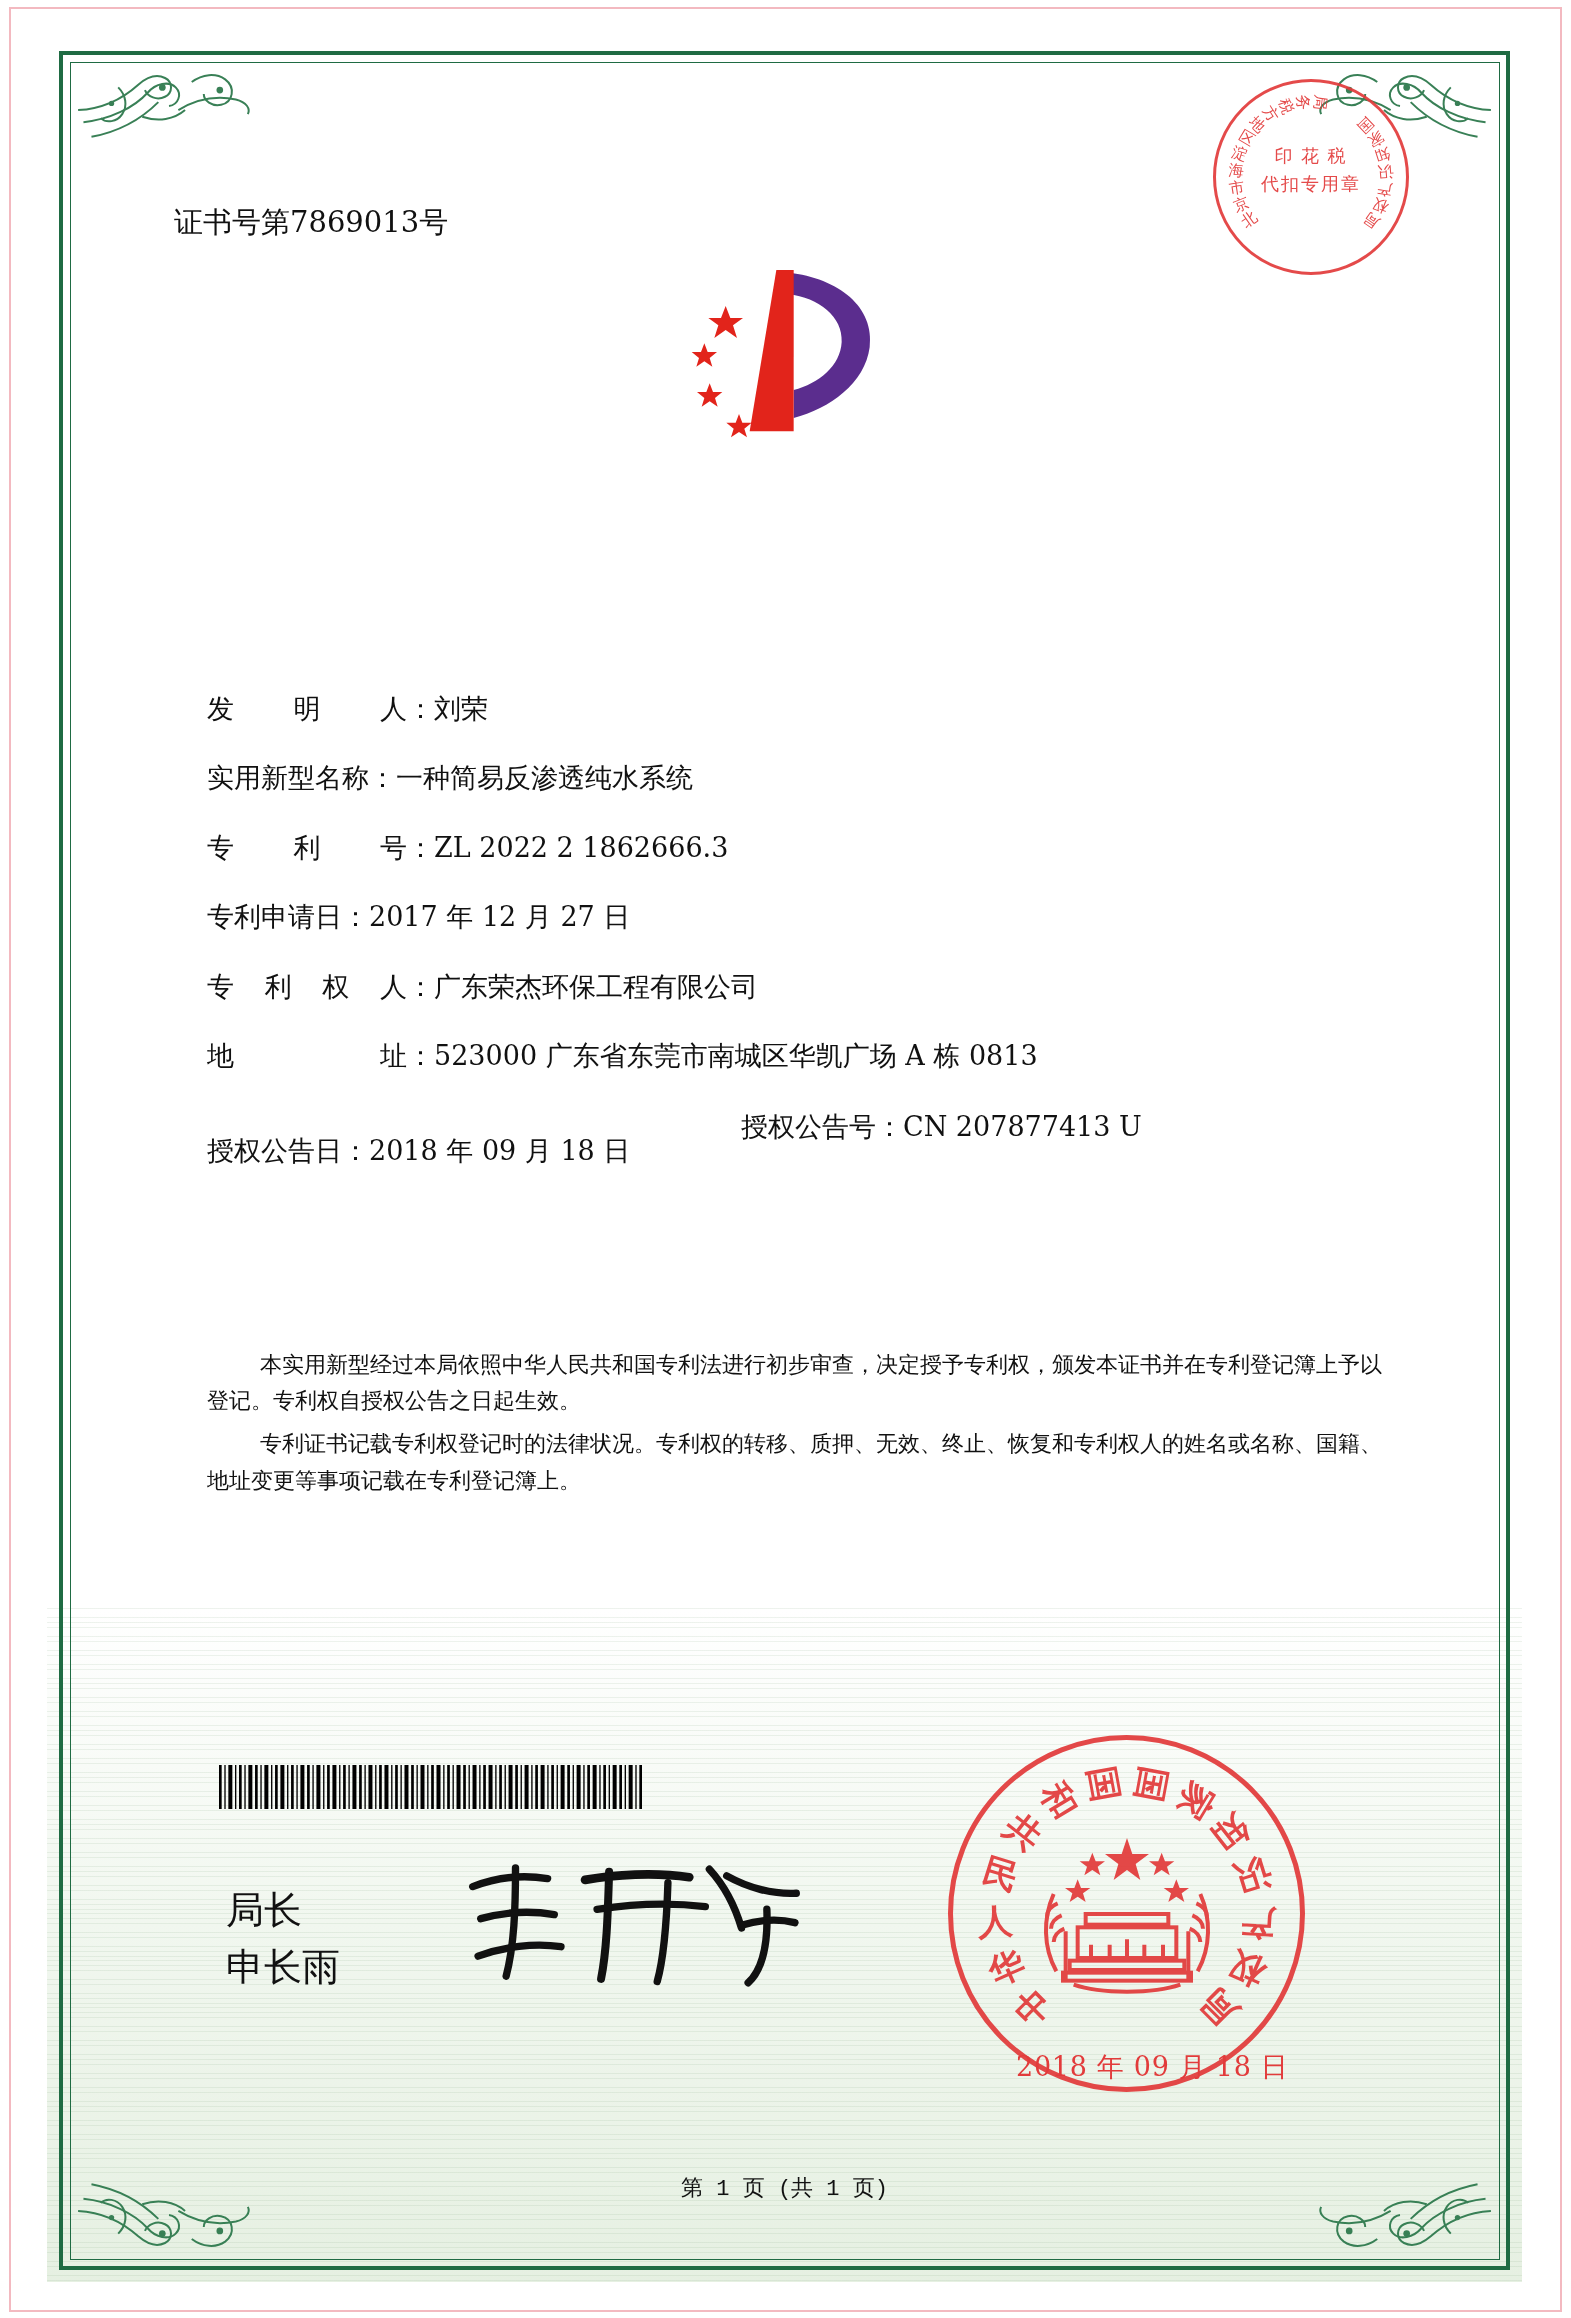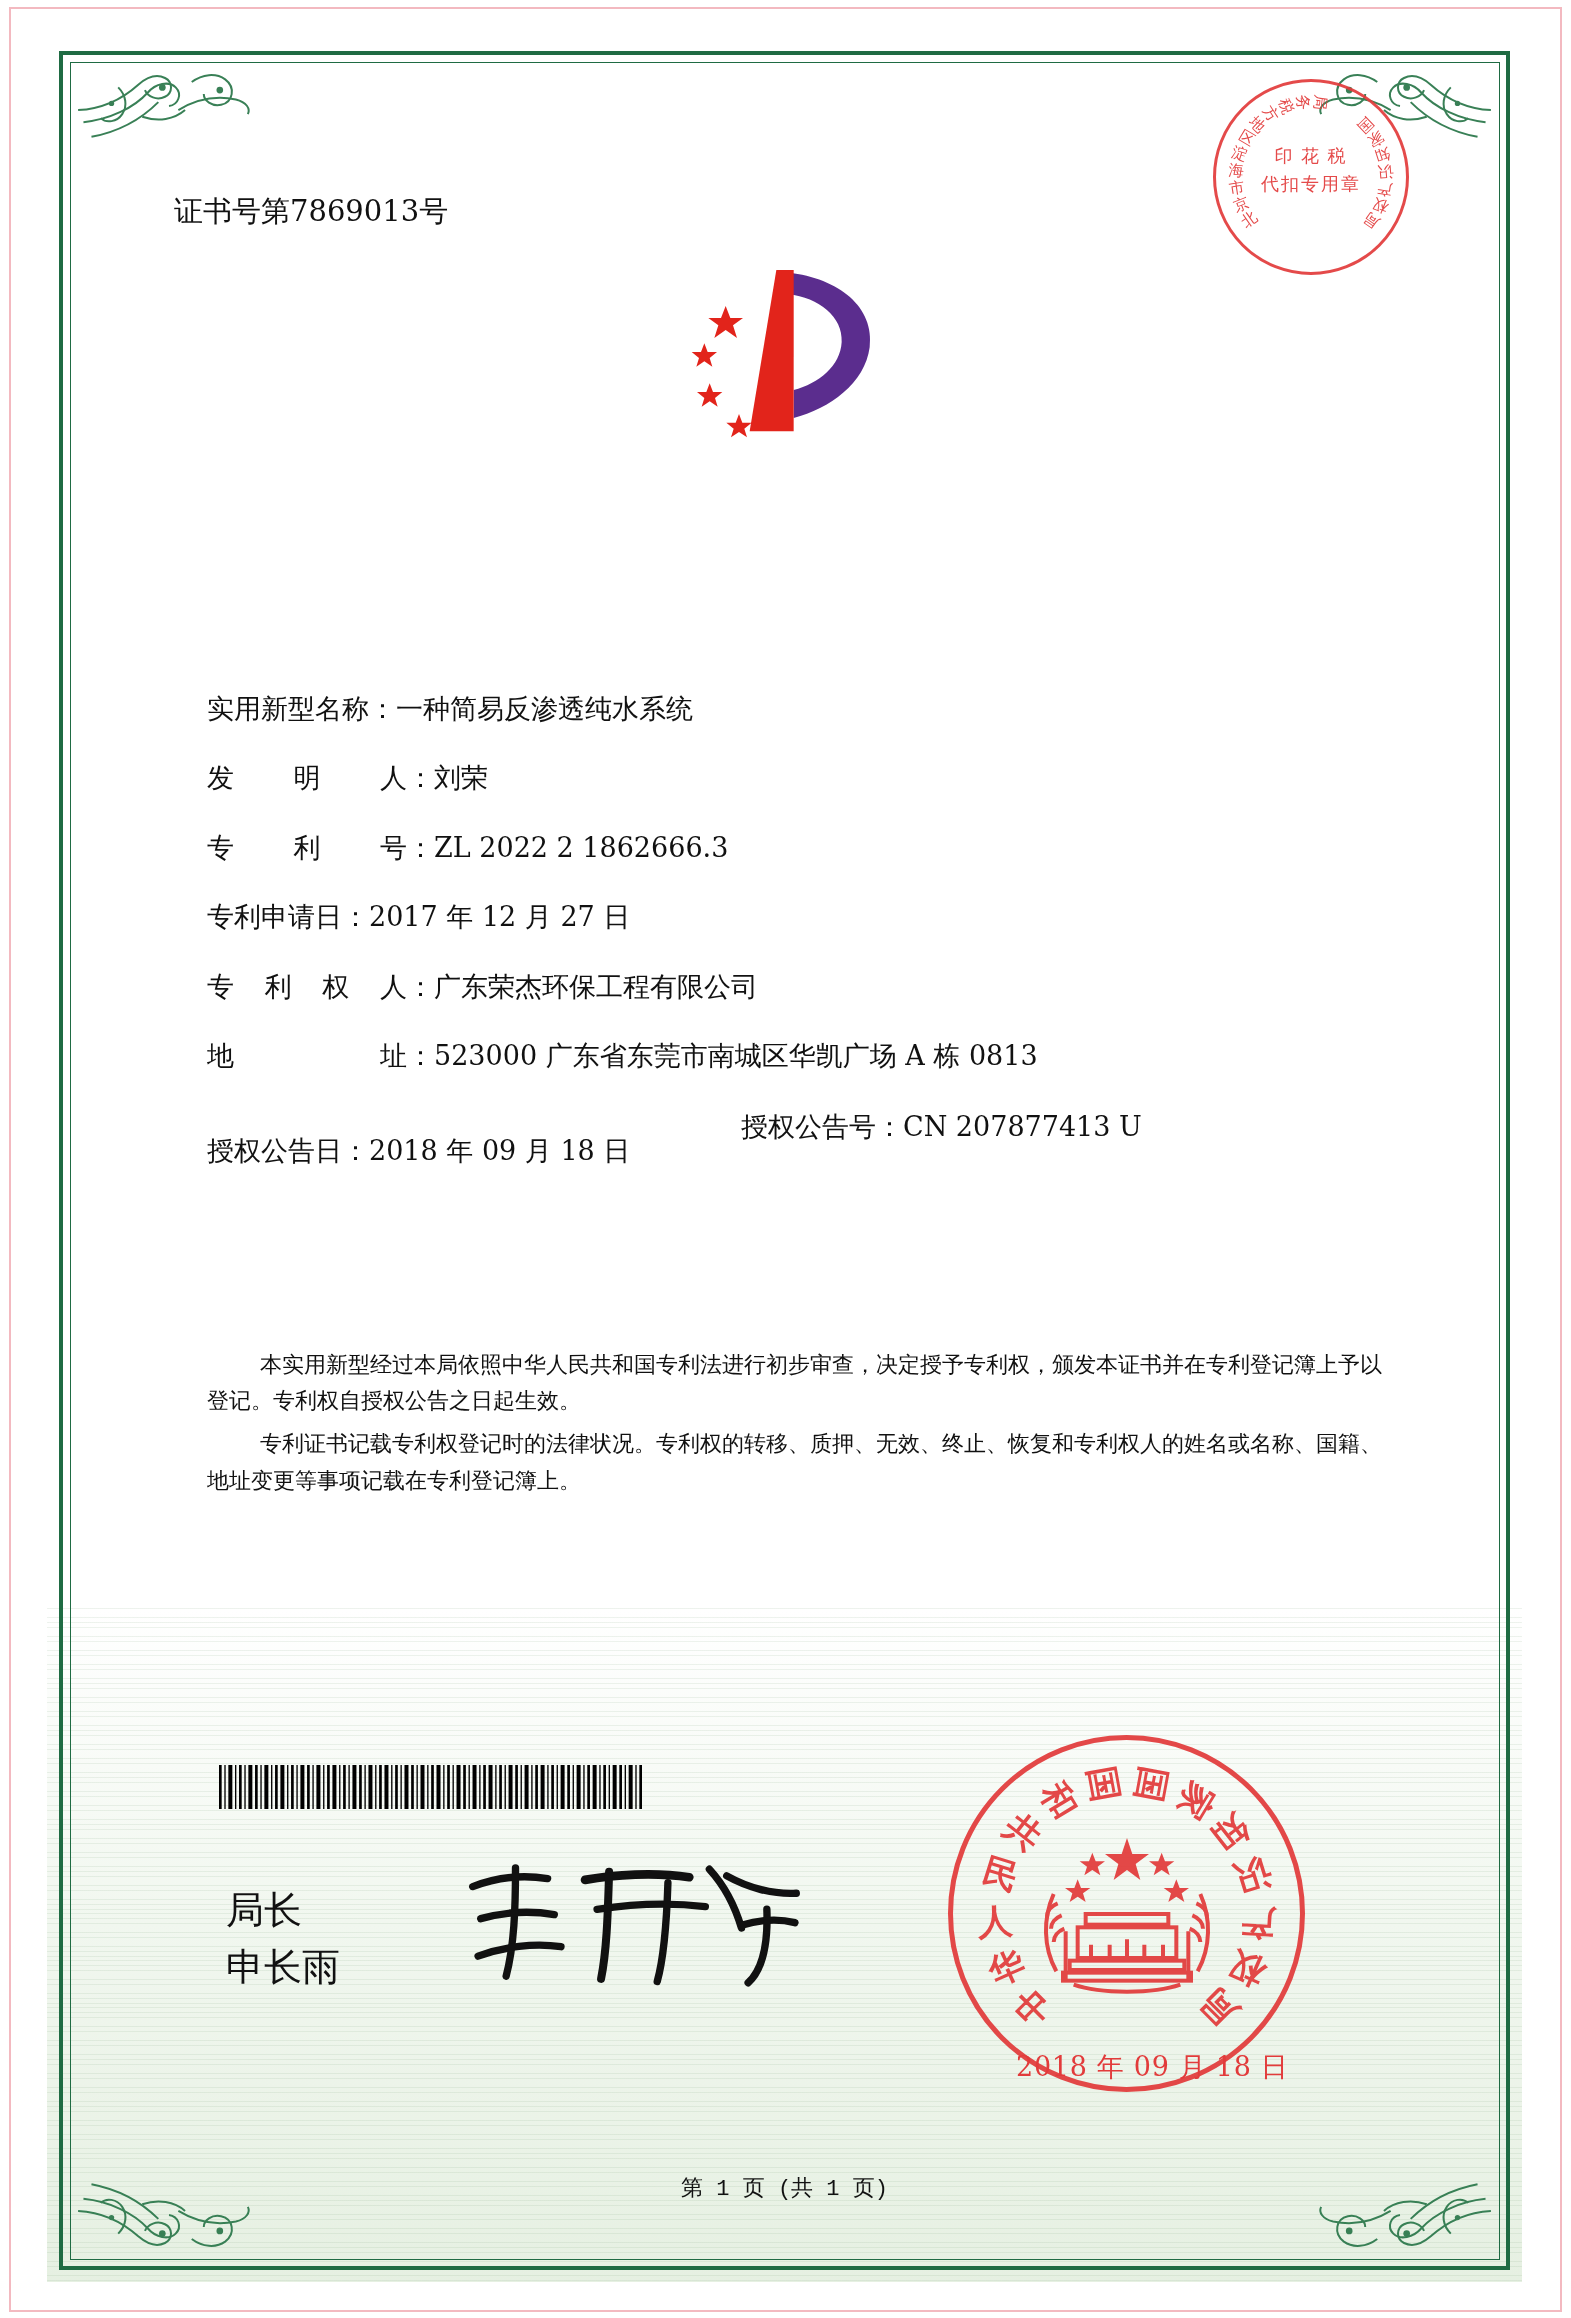--- a/index.html
+++ b/index.html
@@ -333,21 +333,21 @@
         <path d="M150 60 C176 44 206 38 236 44 C252 48 258 58 254 66"></path>
         <path d="M20 100 C62 92 96 72 120 48"></path>
         <path d="M60 26 C72 38 74 54 66 66 C58 78 42 80 34 72"></path>
         <path d="M96 70 C120 78 144 74 160 60"></path>
         <circle cx="126" cy="26" r="5" fill="currentColor" stroke="none"></circle>
         <circle cx="212" cy="30" r="5" fill="currentColor" stroke="none"></circle>
         <circle cx="50" cy="50" r="4" fill="currentColor" stroke="none"></circle>
       </svg>
     </div>
 
-    <div style="position:absolute; left:127px; top:153px; font-size:29px; color:#111; font-family:'DejaVu Serif', serif;">证书号第7869013号</div>
+    <div style="position:absolute; left:127px; top:164px; font-size:29px; color:#111; font-family:'DejaVu Serif', serif;">证书号第7869013号</div>
 
     <div class="tax-seal">
       <div class="ring-text" id="taxRing">
           <span style="font-size: 15.4px; transform: rotate(-125deg) translate(0px, -75px) rotate(90deg) translate(-50%, -50%);">北</span>
           <span style="font-size: 15.4px; transform: rotate(-111.842deg) translate(0px, -75px) rotate(90deg) translate(-50%, -50%);">京</span>
           <span style="font-size: 15.4px; transform: rotate(-98.6842deg) translate(0px, -75px) rotate(90deg) translate(-50%, -50%);">市</span>
           <span style="font-size: 15.4px; transform: rotate(-85.5263deg) translate(0px, -75px) rotate(90deg) translate(-50%, -50%);">海</span>
           <span style="font-size: 15.4px; transform: rotate(-72.3684deg) translate(0px, -75px) rotate(90deg) translate(-50%, -50%);">淀</span>
           <span style="font-size: 15.4px; transform: rotate(-59.2105deg) translate(0px, -75px) rotate(90deg) translate(-50%, -50%);">区</span>
           <span style="font-size: 15.4px; transform: rotate(-46.0526deg) translate(0px, -75px) rotate(90deg) translate(-50%, -50%);">地</span>
@@ -385,25 +385,25 @@
           <polygon points="52,186 57,199 71,199 60,208 64,221 52,213 40,221 44,208 33,199 47,199"></polygon>
           <polygon points="96,232 101,245 115,245 104,254 108,267 96,259 84,267 88,254 77,245 91,245"></polygon>
         </g>
       </svg>
     </div>
 
 
     <div class="fields">
 
       <div class="field-row">
+        <span class="field-label"><span class="spread">发 明 人</span>：</span><span class="field-value">刘荣</span>
+      </div>
+
+      <div class="field-row">
         <span class="field-label">实用新型名称：</span><span class="field-value">一种简易反渗透纯水系统</span>
-      </div>
-
-      <div class="field-row">
-        <span class="field-label"><span class="spread">发 明 人</span>：</span><span class="field-value">刘荣</span>
       </div>
 
       <div class="field-row">
         <span class="field-label"><span class="spread">专　利　号</span>：</span><span class="field-value">ZL 2022 2 1862666.3</span>
       </div>
 
       <div class="field-row">
         <span class="field-label">专利申请日：</span><span class="field-value">2017 年 12 月 27 日</span>
       </div>
 

